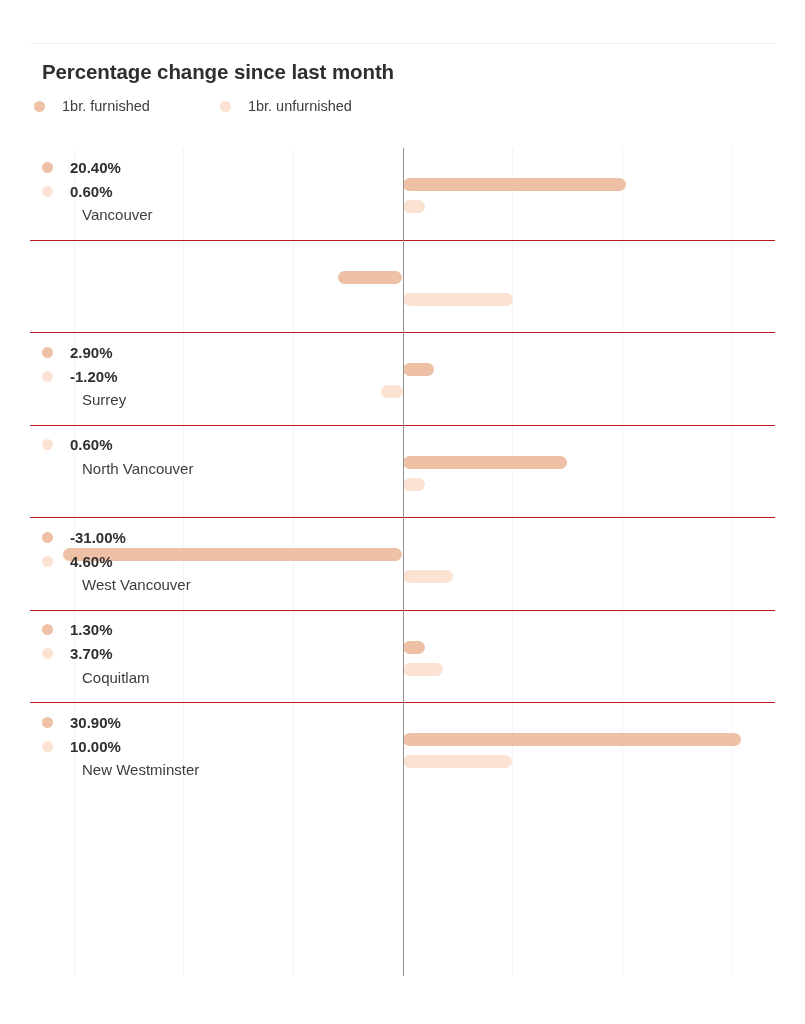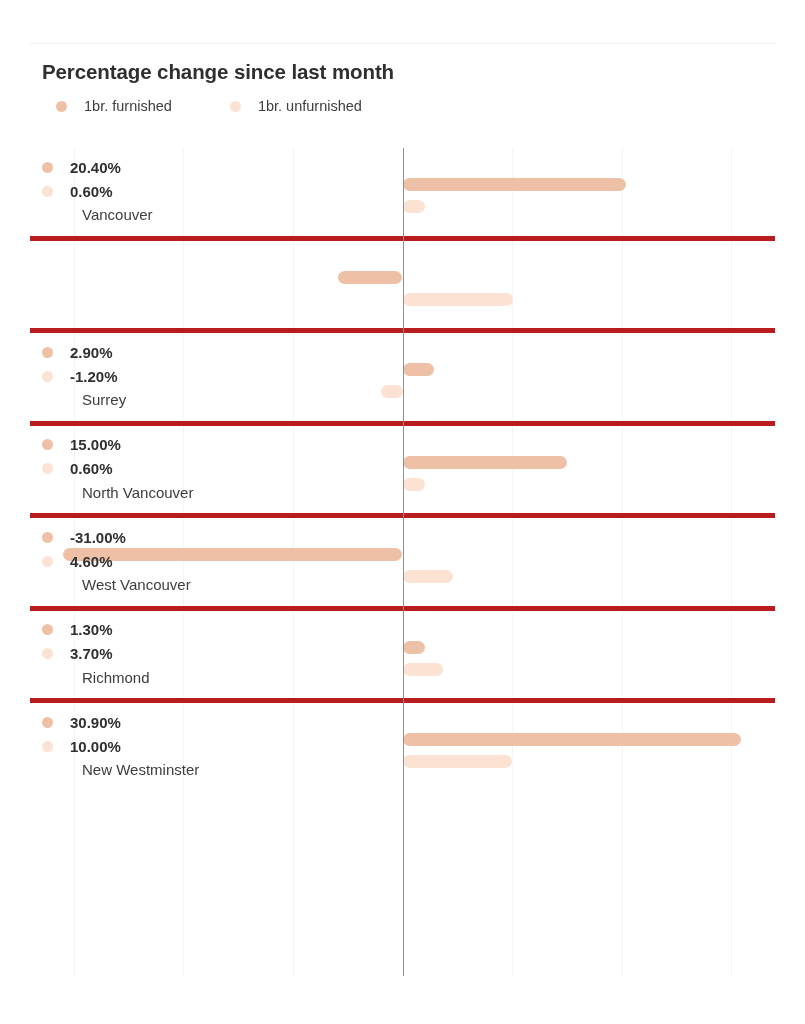--- a/index.html
+++ b/index.html
@@ -38,25 +38,25 @@
     top: 60px;
     font-size: 20.5px;
     font-weight: bold;
     color: #2f2f2f;
     letter-spacing: -0.1px;
     white-space: nowrap;
   }
 
   .legend {
     position: absolute;
-    left: 56px;
+    left: 34px;
     top: 98px;
     display: flex;
     align-items: center;
-    gap: 0;
+    gap: 12px;
   }
   .legend-item {
     display: flex;
     align-items: center;
   }
   .legend-item + .legend-item { margin-left: 58px; }
   .legend-dot {
     width: 11px;
     height: 11px;
     border-radius: 50%;
@@ -98,21 +98,21 @@
 
   .rows {
     position: absolute;
     inset: 0;
   }
 
   .row {
     position: relative;
     height: 92.5px;
     box-sizing: border-box;
-    border-bottom: 5px solid #b91c1c;
+    border-bottom: 1px solid #b91c1c;
   }
   .row:last-child { border-bottom: none; }
 
   .row-labels {
     position: absolute;
     left: 12px;
     top: 7px;
     width: 180px;
     z-index: 4;
   }
@@ -224,24 +224,20 @@
             <div class="city-name">Surrey</div>
           </div>
           <div class="bars">
             <div class="bar furnished" style="background: rgb(238, 192, 166); left: 372.5px; width: 31.7721px;"></div>
             <div class="bar unfurnished" style="background: rgb(252, 226, 210); left: 350.5px; width: 22px;"></div>
           </div>
         </div>
         <div class="row">
           <div class="row-labels">
             <div class="val-line">
-              <span class="val-dot" style="background: rgb(238, 192, 166);"></span>
-              <span class="val-text">15.00%</span>
-            </div>
-            <div class="val-line">
               <span class="val-dot" style="background: rgb(252, 226, 210);"></span>
               <span class="val-text">0.60%</span>
             </div>
             <div class="city-name">North Vancouver</div>
           </div>
           <div class="bars">
             <div class="bar furnished" style="background: rgb(238, 192, 166); left: 372.5px; width: 164.338px;"></div>
             <div class="bar unfurnished" style="background: rgb(252, 226, 210); left: 372.5px; width: 22px;"></div>
           </div>
         </div>
@@ -265,21 +261,21 @@
         <div class="row">
           <div class="row-labels">
             <div class="val-line">
               <span class="val-dot" style="background: rgb(238, 192, 166);"></span>
               <span class="val-text">1.30%</span>
             </div>
             <div class="val-line">
               <span class="val-dot" style="background: rgb(252, 226, 210);"></span>
               <span class="val-text">3.70%</span>
             </div>
-            <div class="city-name">Richmond</div>
+            <div class="city-name">Coquitlam</div>
           </div>
           <div class="bars">
             <div class="bar furnished" style="background: rgb(238, 192, 166); left: 372.5px; width: 22px;"></div>
             <div class="bar unfurnished" style="background: rgb(252, 226, 210); left: 372.5px; width: 40.5368px;"></div>
           </div>
         </div>
         <div class="row">
           <div class="row-labels">
             <div class="val-line">
               <span class="val-dot" style="background: rgb(238, 192, 166);"></span>

